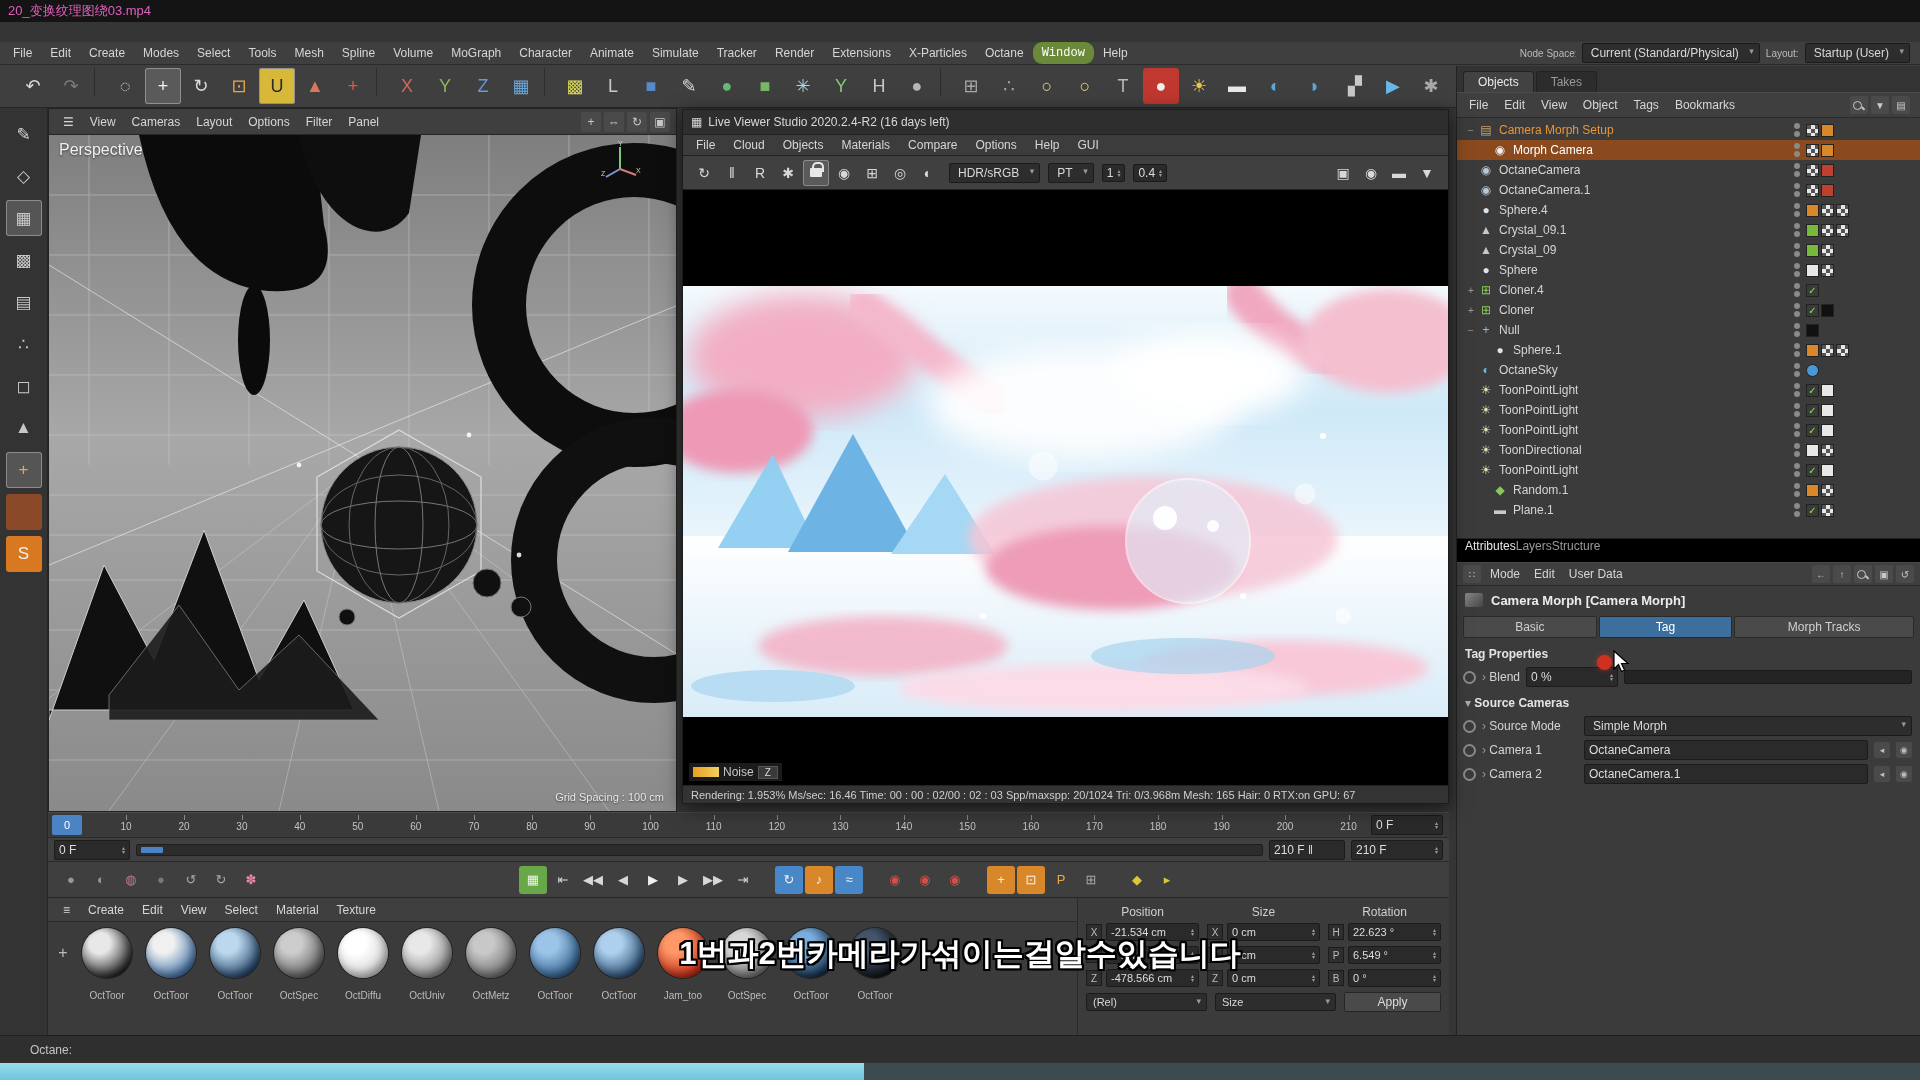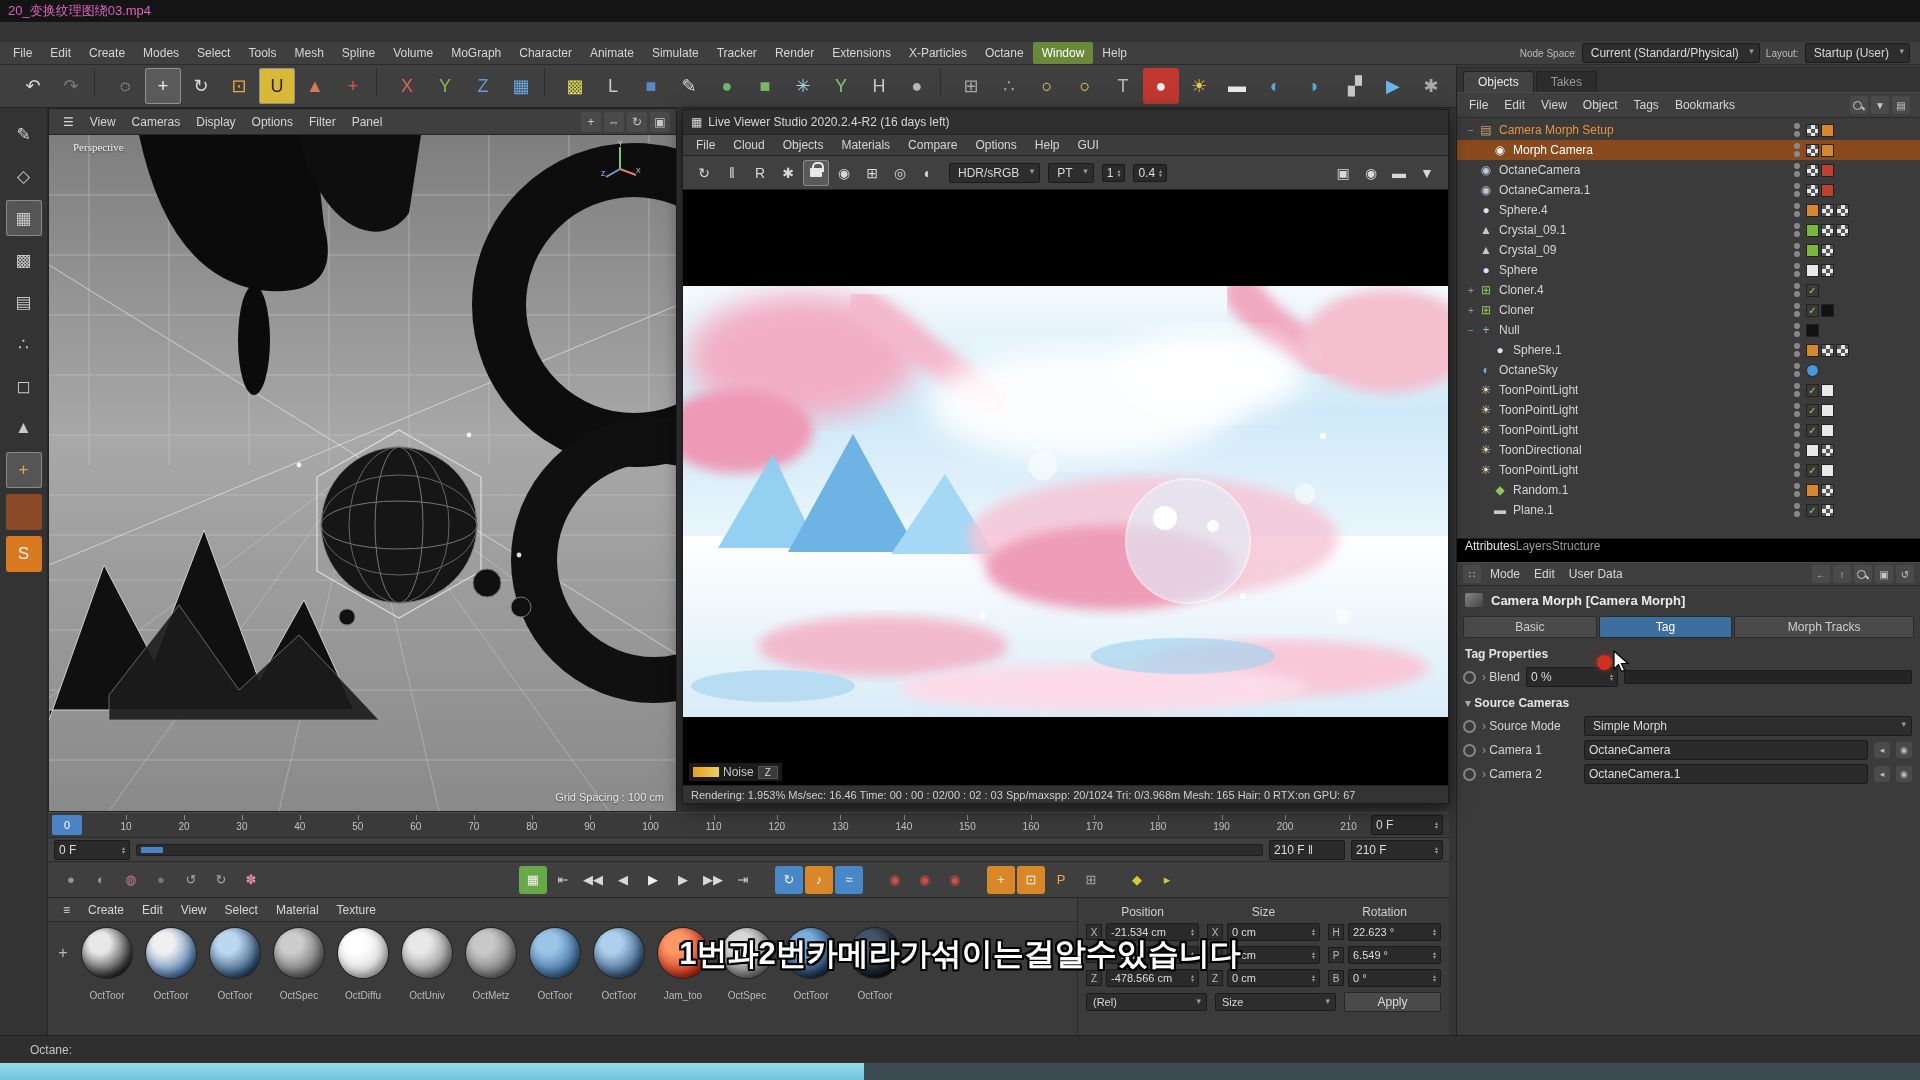--- a/index.html
+++ b/index.html
@@ -10,21 +10,21 @@
   .v-title { position:absolute; left:0; top:0; width:1920px; height:22px; background:#141414; display:flex; align-items:center; padding-left:8px; }
   .v-title .fname { color:#e060c0; font-size:13px; }
   .titlebar { position:absolute; left:0; top:22px; width:1920px; height:20px; background:#1d1d1d; display:flex; align-items:center; padding:0 6px; }
   .titlebar .ts { color:#e8e8e8; font-size:11px; background:#303030; padding:0 4px; margin-right:10px; }
   .titlebar .wtitle { color:#b8b8b8; font-size:12px; }
   .wctrls { margin-left:auto; display:flex; gap:4px; }
   .wctrl { width:30px; height:16px; display:flex; align-items:center; justify-content:center; color:#cfcfcf; font-size:11px; }
 
   .menubar { position:absolute; left:0; top:42px; width:1920px; height:23px; background:#3f3f3f; border-bottom:1px solid #2a2a2a; display:flex; align-items:center; padding-left:4px; }
   .mi { padding:0 9px; line-height:22px; color:#d6d6d6; font-size:12px; white-space:nowrap; }
-  .mi.hl { background:#6a8a3a; color:#fff; border-radius:2px; }
+  .mi.hl { background:#6a8a3a; color:#fff; border-radius:9px;font-family:Liberation Mono, monospace; }
   .menubar-right { margin-left:auto; display:flex; align-items:center; gap:6px; padding-right:10px; }
   .mlabel { color:#c0c0c0; }
   .sel { position:relative; background:#2d2d2d; border:1px solid #1b1b1b; border-radius:2px; padding:2px 20px 2px 8px; color:#d8d8d8; white-space:nowrap; }
   .sel::after { content:"▾"; position:absolute; right:5px; top:2px; font-size:9px; color:#999; }
 
   
   .toolbar { position:absolute; left:0; top:65px; width:1920px; height:43px; background:#3f3f3f; border-bottom:1px solid #262626; display:flex; align-items:center; padding-left:14px; }
   .tbi { width:36px; height:36px; margin:0 1px; display:flex; align-items:center; justify-content:center; font-size:18px; color:var(--fg,#ccc); background:var(--bg,transparent); border-radius:3px; }
   .tbi.active { box-shadow:inset 0 0 0 1px #909090; }
   .tbi.divider { width:8px; height:28px; margin:0 4px; border-left:1px solid #2c2c2c; border-radius:0; background:transparent; }
@@ -35,21 +35,21 @@
   .lri { width:36px; height:36px; display:flex; align-items:center; justify-content:center; font-size:17px; color:var(--fg,#ccc); background:var(--bg,transparent); border-radius:3px; }
   .lri.active { box-shadow:inset 0 0 0 1px #8a8a8a; }
 
   
   .viewport { position:absolute; left:48px; top:108px; width:629px; height:704px; background:#2a2a2a; border:1px solid #222; }
   .vp-head { height:26px; background:#3f3f3f; border-bottom:1px solid #262626; display:flex; align-items:center; padding:0 6px; }
   .vp-head .mi { padding:0 8px; }
   .vp-corner { margin-left:auto; display:flex; gap:3px; }
   .vci { width:20px; height:20px; display:flex; align-items:center; justify-content:center; color:#c8c8c8; font-size:12px; background:#4a4a4a; border-radius:2px; }
   .vp-canvas { position:relative; width:100%; height:676px; overflow:hidden; background:#8e8e8e; }
-  .vp-label { position:absolute; left:24px; top:6px; color:#f0f0f0; font-size:11px; text-shadow:0 1px 2px #0008; z-index:3;font-family:Liberation Serif, serif; }
+  .vp-label { position:absolute; left:10px; top:6px; color:#f0f0f0; font-size:16px; text-shadow:0 1px 2px #0008; z-index:3; }
   .vp-grid-label { position:absolute; right:12px; bottom:8px; color:#e8e8e8; font-size:11px; text-shadow:0 1px 2px #0008; z-index:3; }
   .vp-axis { position:absolute; right:34px; top:4px; z-index:3; }
 
   
   .lv { position:absolute; left:682px; top:109px; width:767px; height:695px; background:#383838; border:1px solid #1c1c1c; z-index:5; box-shadow:0 4px 18px #0009; }
   .lv-title { height:24px; background:#2e2e2e; display:flex; align-items:center; gap:6px; padding:0 8px; color:#d8d8d8; font-size:12px; }
   .lv-menus { height:22px; background:#3c3c3c; border-top:1px solid #222; border-bottom:1px solid #222; display:flex; align-items:center; padding-left:4px; }
   .lv-tools { height:34px; background:#404040; border-bottom:1px solid #222; display:flex; align-items:center; padding:0 8px; gap:2px; }
   .lvi { width:26px; height:26px; display:flex; align-items:center; justify-content:center; font-size:14px; color:var(--fg,#ccc); background:var(--bg,transparent); border-radius:3px; }
   .lvi.active { box-shadow:inset 0 0 0 1px #8a8a8a; }
@@ -373,21 +373,21 @@
         <span>S</span>
       </div>
     </div>
 
   <div class="viewport">
     <div class="vp-head">
       <span class="mi">☰</span>
       <div style="display:flex">
           <span class="mi">View</span>
           <span class="mi">Cameras</span>
-          <span class="mi">Display</span>
+          <span class="mi">Layout</span>
           <span class="mi">Options</span>
           <span class="mi">Filter</span>
           <span class="mi">Panel</span>
         </div>
       <div class="vp-corner">
           <span class="vci">
             <span>+</span>
           </span>
           <span class="vci">
             <span>⇔</span>

